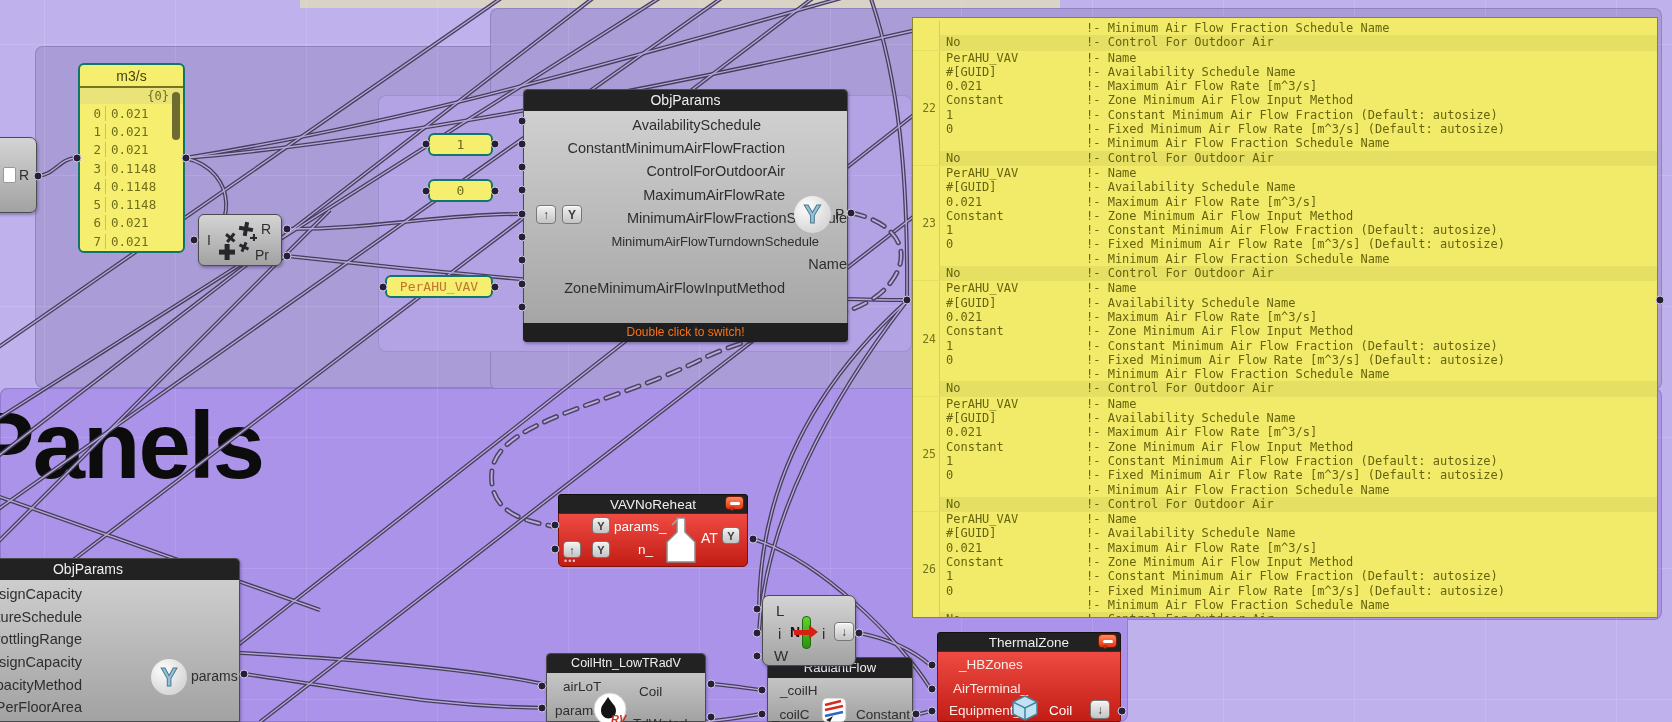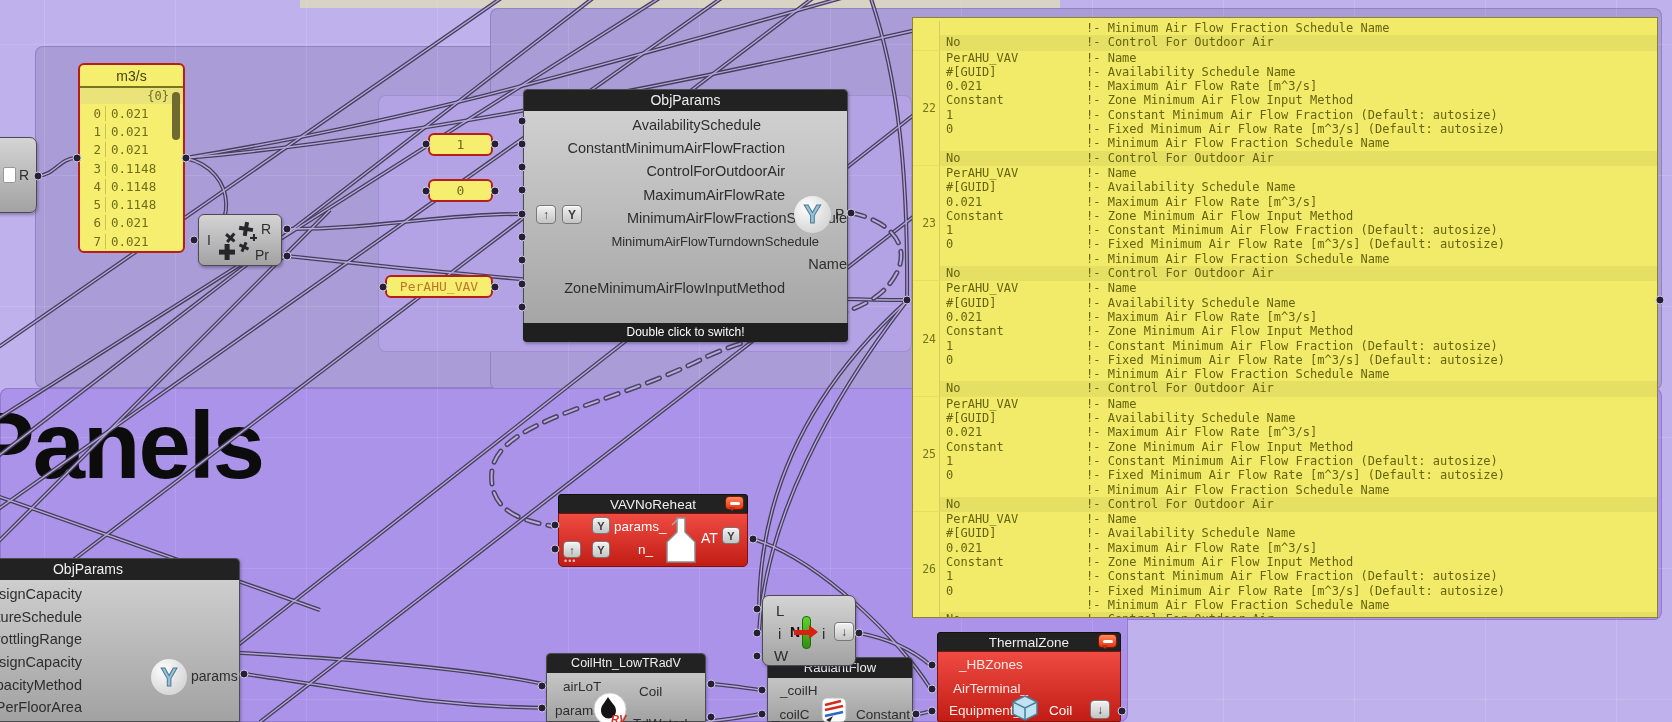--- a/index.html
+++ b/index.html
@@ -24,27 +24,27 @@
   .wire-outer use { stroke:#463e58; stroke-width:4; fill:none; }
   .wire-inner use { stroke:#b4a6de; stroke-width:1.4; fill:none; }
   .dash-outer use { stroke:#4d4460; stroke-width:5; fill:none; stroke-dasharray:13 9; stroke-linecap:round; }
   .dash-inner use { stroke:#b8aae2; stroke-width:2; fill:none; stroke-dasharray:13 9; stroke-linecap:round; }
 
   
   .comp { position:absolute; border:1px solid #4c4c4e; border-radius:4px;
           background:linear-gradient(180deg,#d4d4d4,#a2a2a3); box-shadow:1px 2px 3px rgba(40,30,70,.35); }
   .comp-header { background:#222; color:#efefef; font-size:14px; text-align:center;
                  border-radius:3px 3px 0 0; padding:2px 0 3px; position:relative; }
-  .comp-footer { position:absolute; left:-1px; right:-1px; bottom:-1px; background:#1f1f1f; color:#ffffff;
+  .comp-footer { position:absolute; left:-1px; right:-1px; bottom:-1px; background:#1f1f1f; color:#f97316;
                  font-size:12px; text-align:center; padding:2px 0 3px; border-radius:0 0 4px 4px; }
   .in-row { display:flex; align-items:center; justify-content:flex-end; color:#2e2e2e; }
   .red-body { background:linear-gradient(180deg,#ef4b42,#c21d14); border:1px solid #7e120c; }
 
   
-  .ylw { position:absolute; background:#f5ee6e; border:2px solid #b91c1c; border-radius:6px;
+  .ylw { position:absolute; background:#f5ee6e; border:2px solid #0f766e; border-radius:6px;
          color:#6f6d1c; font-family:"DejaVu Sans Mono",monospace; }
   .vpanel { display:flex; align-items:center; justify-content:center; font-size:13px; }
   .vpanel.orange { color:#bf762c; }
 
   .flow-panel { overflow:hidden; }
   .flow-title { text-align:center; font-family:"Liberation Sans",sans-serif; font-size:14px;
                 color:#454410; padding:3px 0 2px; border-bottom:2px solid #77741f; }
   .flow-path { background:#eae37a; text-align:right; font-size:12px; padding:1px 14px 1px 0; }
   .flow-row { display:flex; font-size:12.5px; height:18.3px; align-items:center; }
   .flow-row .idx { width:26px; text-align:right; padding-right:4px; border-right:1px solid rgba(0,0,0,.18); }

